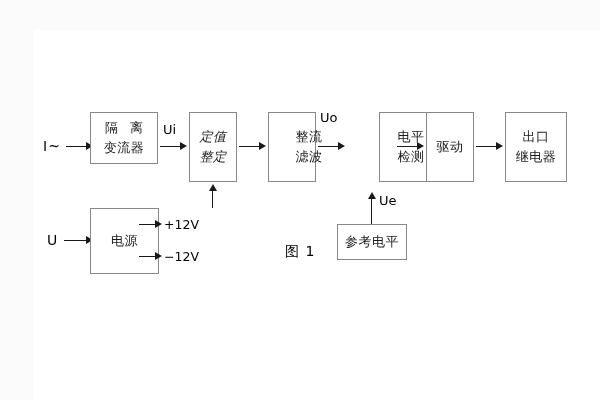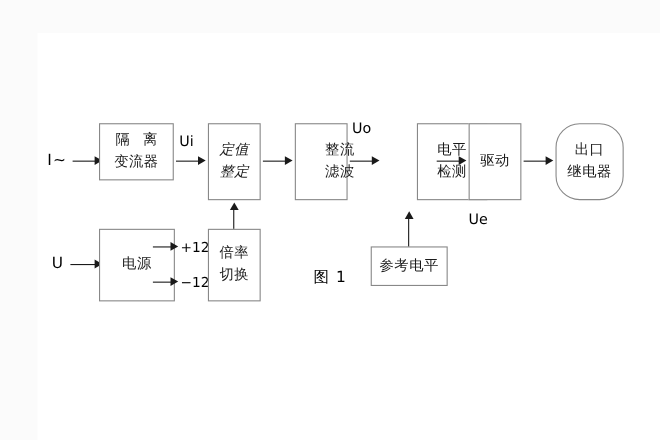--- a/index.html
+++ b/index.html
@@ -149,52 +149,48 @@
   <div class="hline" style="left:397px; top:146px; width:22px;"></div>
   <div class="arrow-r" style="left:417px; top:142px;"></div>
 
   <div class="block" style="left:426px; top:112px; width:48px; height:70px;">
     <span class="ln">驱动</span>
   </div>
 
   <div class="hline" style="left:476px; top:146px; width:22px;"></div>
   <div class="arrow-r" style="left:496px; top:142px;"></div>
 
-  <div class="block" style="left:505px; top:112px; width:62px; height:70px;border-radius:22px;">
+  <div class="block" style="left:505px; top:112px; width:62px; height:70px;">
     <span class="ln">出口</span>
     <span class="ln">继电器</span>
   </div>
 
   <div class="label src" style="left:47px; top:232px;">U</div>
   <div class="hline" style="left:64px; top:240px; width:24px;"></div>
   <div class="arrow-r" style="left:86px; top:236px;"></div>
 
   <div class="block" style="left:90px; top:208px; width:69px; height:66px;">
     <span class="ln">电源</span>
   </div>
 
   <div class="hline" style="left:139px; top:224px; width:18px;"></div>
   <div class="arrow-r" style="left:155px; top:220px;"></div>
   <div class="label rail" style="left:164px; top:217px;">+12V</div>
 
   <div class="hline" style="left:139px; top:256px; width:18px;"></div>
   <div class="arrow-r" style="left:155px; top:252px;"></div>
   <div class="label rail" style="left:164px; top:249px;">−12V</div>
 
-  <div class="block" style="left:189px; top:208px; width:48px; height:66px;">
-    <span class="ln">倍率</span>
-    <span class="ln">切换</span>
-  </div>
 
   <div class="vline" style="left:212px; top:190px; height:18px;"></div>
   <div class="arrow-u" style="left:209px; top:184px;"></div>
 
   <div class="block" style="left:337px; top:224px; width:70px; height:36px;text-align:right;">
     <span class="ln">参考电平</span>
   </div>
 
   <div class="vline" style="left:371px; top:198px; height:26px;"></div>
   <div class="arrow-u" style="left:368px; top:192px;"></div>
-  <div class="label sig" style="left:379px; top:193px;margin-left:47px;">Ue</div>
+  <div class="label sig" style="left:379px; top:193px;">Ue</div>
 
   <div class="label cap" style="left:285px; top:243px;">图 1</div>
 
 </div>
 
 </body></html>

